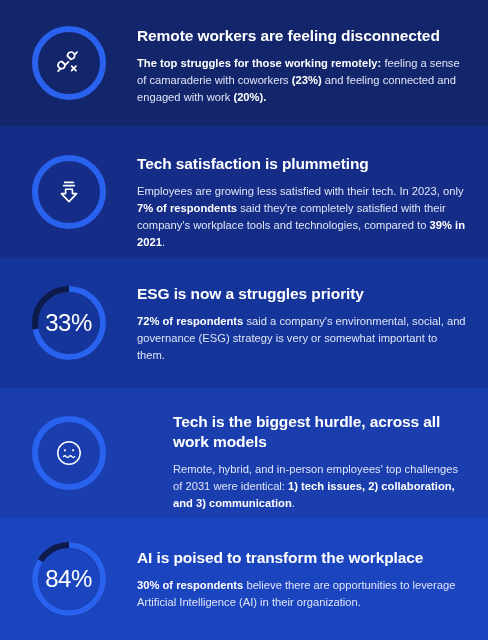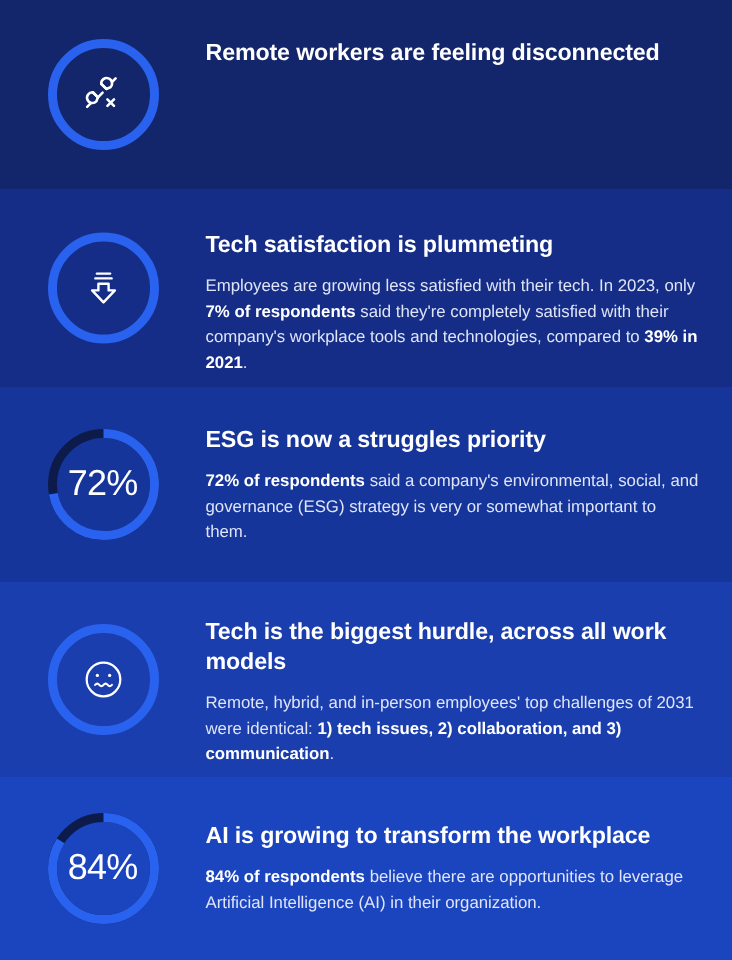--- a/index.html
+++ b/index.html
@@ -63,21 +63,21 @@
     letter-spacing:-0.5px;
   }
 
   .content {
     flex:1 1 auto;
     padding-right:22px;
     padding-top:26px;
   }
   .panel-1 .content { padding-top:28px; }
   .panel-2 .content { padding-top:26px; }
-  .panel-3 .content { padding-top:24px; }
+  .panel-3 .content { padding-top:24px;margin-left:36px; }
   .panel-4 .content { padding-top:30px; }
 
   .headline {
     color:#ffffff;
     font-size:15.5px;
     font-weight:700;
     line-height:1.28;
     letter-spacing:-0.1px;
     margin-bottom:9px;
   }
@@ -108,20 +108,21 @@
             <path d="M19.9 14.3l-3.4-3.4"></path>
             <path d="M23.8 9.5l2.3-2.3"></path>
             <path d="M20.6 21.2l4.4 4.4"></path>
             <path d="M25 21.2l-4.4 4.4"></path>
           </svg>
         </div>
       </div>
     </div>
     <div class="content">
       <div class="headline">Remote workers are feeling disconnected</div>
+      <div class="body-text"><b>The top struggles for those working remotely:</b><span> feeling a sense of camaraderie with coworkers </span><b>(23%)</b><span> and feeling connected and engaged with work </span><b>(20%).</b></div>
     </div>
   </div>
 
   <div class="panel panel-1">
     <div class="media">
       <div class="media-inner">
         <div class="ring"></div>
         <div class="ring-glyph">
           <svg width="34" height="34" viewBox="0 0 34 34" fill="none" stroke="#ffffff" stroke-width="1.6" stroke-linecap="round" stroke-linejoin="round">
             <path d="M12.6 7.4h8.8"></path>
@@ -139,21 +140,21 @@
 
   <div class="panel panel-2">
     <div class="media">
       <div class="media-inner">
         <div class="donut">
           <svg width="80" height="80" viewBox="0 0 80 80">
             <circle cx="40" cy="40" r="34" fill="none" stroke="#0d1b4b" stroke-width="6"></circle>
             <circle cx="40" cy="40" r="34" fill="none" stroke="#2a62f0" stroke-width="6" stroke-linecap="butt" stroke-dasharray="153.8 213.6" transform="rotate(-90 40 40)"></circle>
           </svg>
         </div>
-        <div class="donut-label">72%</div>
+        <div class="donut-label">33%</div>
       </div>
     </div>
     <div class="content">
       <div class="headline">ESG is now a struggles priority</div>
       <div class="body-text"><b>72% of respondents</b><span> said a company's environmental, social, and governance (ESG) strategy is very or somewhat important to them.</span></div>
     </div>
   </div>
 
   <div class="panel panel-3">
     <div class="media">
@@ -181,18 +182,18 @@
         <div class="donut">
           <svg width="80" height="80" viewBox="0 0 80 80">
             <circle cx="40" cy="40" r="34" fill="none" stroke="#0d1b4b" stroke-width="6"></circle>
             <circle cx="40" cy="40" r="34" fill="none" stroke="#2a62f0" stroke-width="6" stroke-linecap="butt" stroke-dasharray="179.4 213.6" transform="rotate(-90 40 40)"></circle>
           </svg>
         </div>
         <div class="donut-label">84%</div>
       </div>
     </div>
     <div class="content">
-      <div class="headline">AI is growing to transform the workplace</div>
-      <div class="body-text"><b>84% of respondents</b><span> believe there are opportunities to leverage Artificial Intelligence (AI) in their organization.</span></div>
+      <div class="headline">AI is poised to transform the workplace</div>
+      <div class="body-text"><b>30% of respondents</b><span> believe there are opportunities to leverage Artificial Intelligence (AI) in their organization.</span></div>
     </div>
   </div>
 
 </div>
 
 </body></html>

